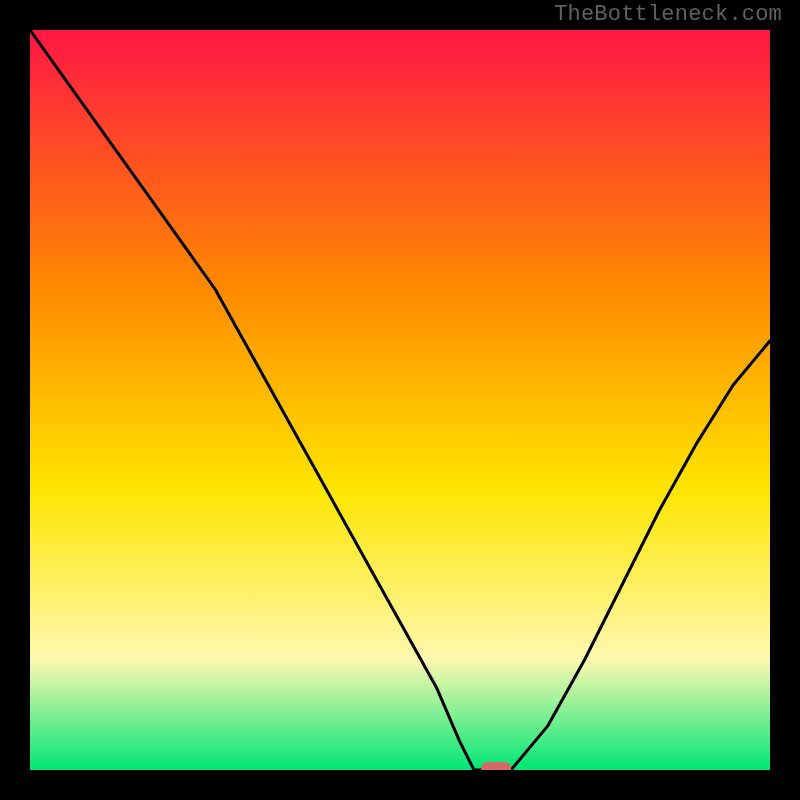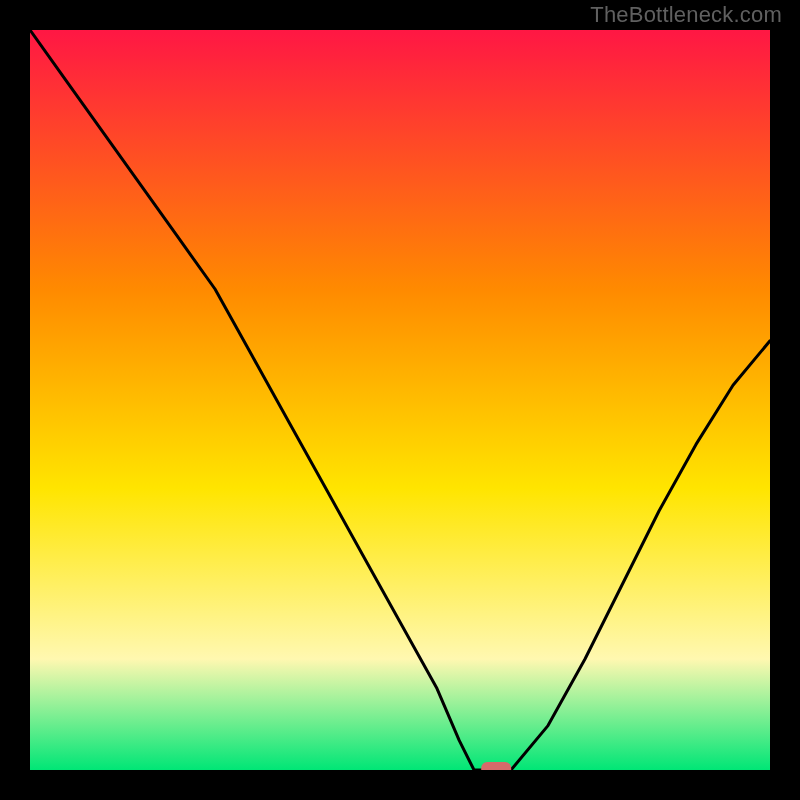--- a/index.html
+++ b/index.html
@@ -8,20 +8,21 @@
     background: #fff;
     width: 800px;
     height: 800px;
     overflow: hidden;
     font-family: Arial, Helvetica, sans-serif;
   }
   .chart-wrap {
     position: relative;
     width: 800px;
     height: 664px;
+    font-family: Liberation Mono, monospace;
   }
   .watermark {
     position: absolute;
     top: 2px;
     right: 18px;
     color: #606060;
     font-size: 22px;
     font-weight: 500;
     z-index: 5;
     letter-spacing: 0.2px;

